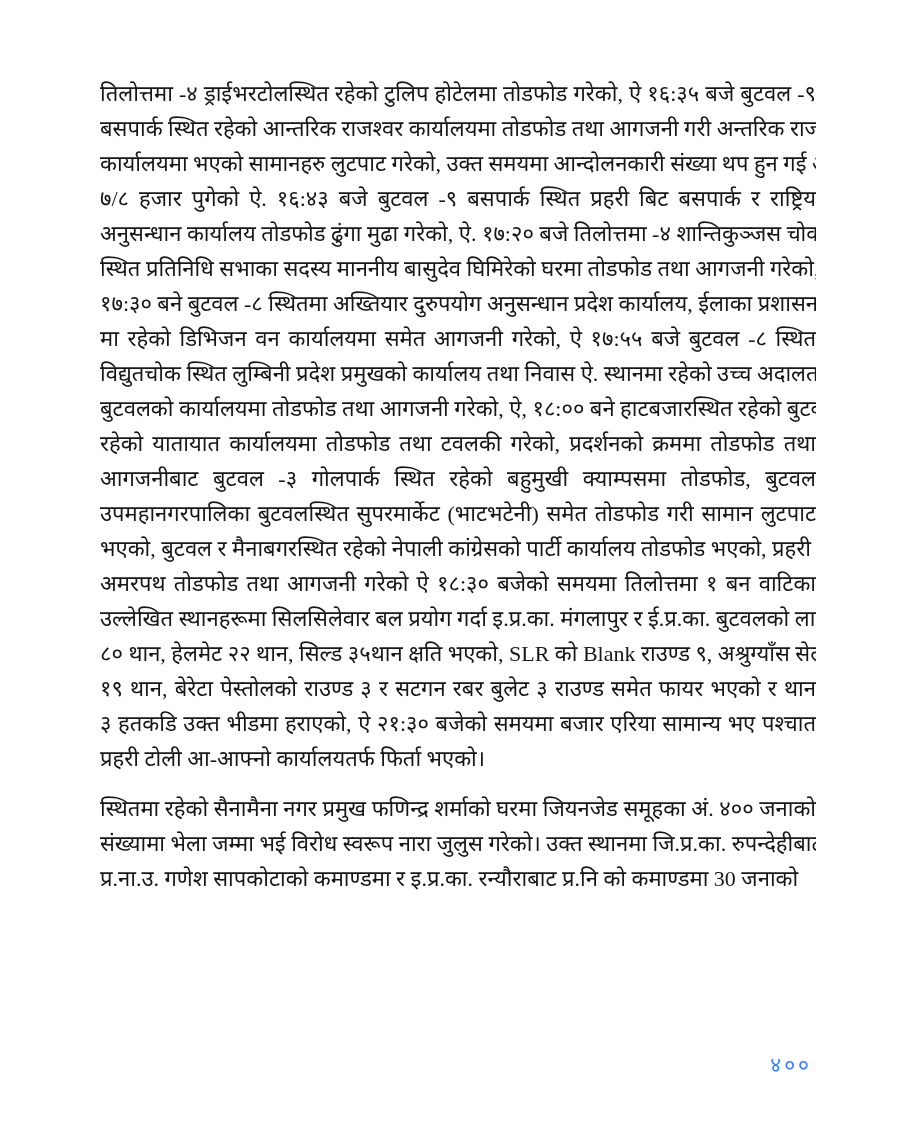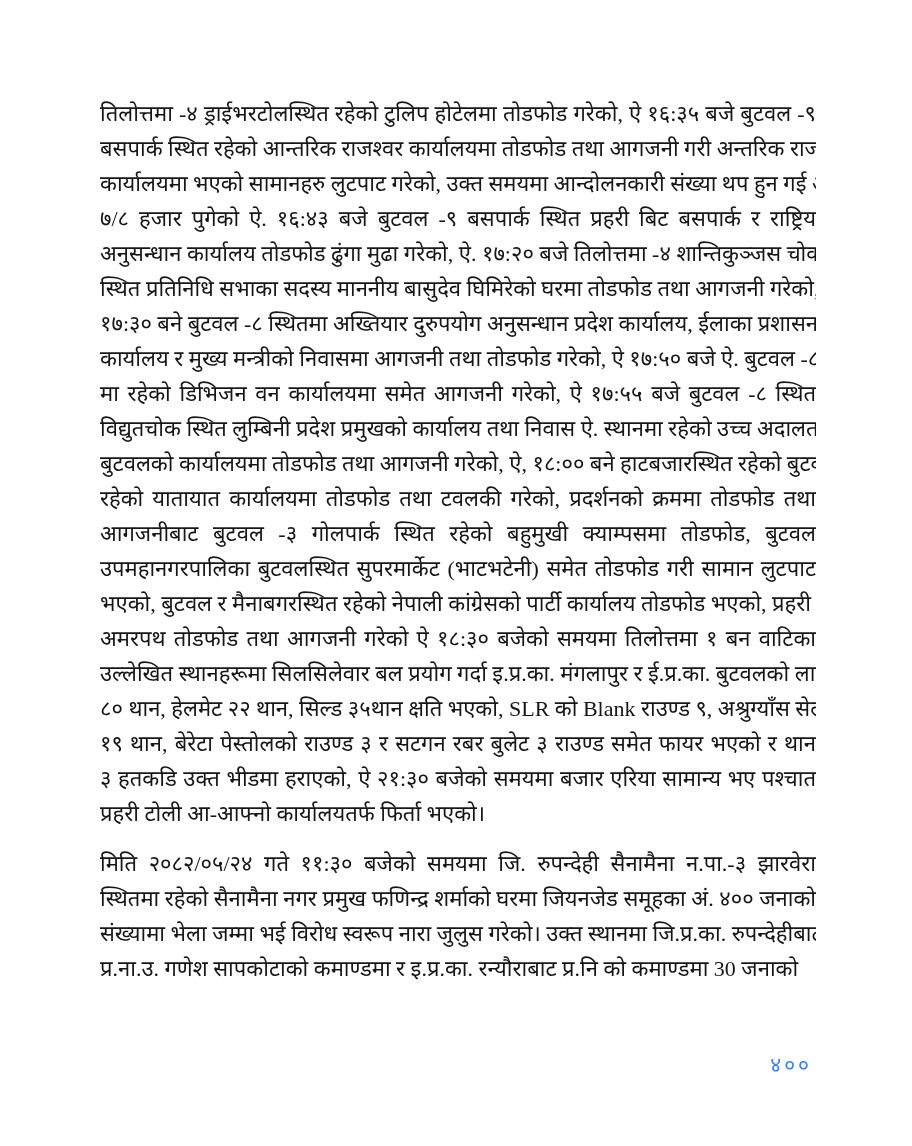--- a/index.html
+++ b/index.html
@@ -14,21 +14,20 @@
     background: #ffffff;
     overflow: hidden;
     font-family: "Liberation Serif", "DejaVu Serif", serif;
     color: #161616;
   }
   .text-block {
     position: absolute;
     left: 100px;
     top: 76px;
     width: 716px;
-    margin-top: 20px;
   }
   .paragraph {
     margin: 0 0 15px 0;
     padding: 0;
   }
   .text-line {
     font-size: 22px;
     line-height: 35px;
     height: 35px;
     white-space: nowrap;
@@ -57,36 +56,34 @@
 <div class="page">
   <div class="text-block">
     <div class="paragraph">
         <div class="text-line">तिलोत्तमा -४ ड्राईभरटोलस्थित रहेको टुलिप होटेलमा तोडफोड गरेको, ऐ १६:३५ बजे बुटवल -९</div>
         <div class="text-line">बसपार्क स्थित रहेको आन्तरिक राजश्वर कार्यालयमा तोडफोड तथा आगजनी गरी अन्तरिक राजस्व</div>
         <div class="text-line">कार्यालयमा भएको सामानहरु लुटपाट गरेको, उक्त समयमा आन्दोलनकारी संख्या थप हुन गई अं.</div>
         <div class="text-line">७/८ हजार पुगेको ऐ. १६:४३ बजे बुटवल -९ बसपार्क स्थित प्रहरी बिट बसपार्क र राष्ट्रिय</div>
         <div class="text-line">अनुसन्धान कार्यालय तोडफोड ढुंगा मुढा गरेको, ऐ. १७:२० बजे तिलोत्तमा -४ शान्तिकुञ्जस चोक</div>
         <div class="text-line">स्थित प्रतिनिधि सभाका सदस्य माननीय बासुदेव घिमिरेको घरमा तोडफोड तथा आगजनी गरेको, ऐ.</div>
         <div class="text-line">१७:३० बने बुटवल -८ स्थितमा अख्तियार दुरुपयोग अनुसन्धान प्रदेश कार्यालय, ईलाका प्रशासन</div>
-        <div class="text-line">कार्यालय र मुख्य मन्त्रीको निवासमा आगजनी तथा तोडफोड गरेको, ऐ १७:५० बजे ऐ. बुटवल -८</div>
         <div class="text-line">मा रहेको डिभिजन वन कार्यालयमा समेत आगजनी गरेको, ऐ १७:५५ बजे बुटवल -८ स्थित</div>
         <div class="text-line">विद्युतचोक स्थित लुम्बिनी प्रदेश प्रमुखको कार्यालय तथा निवास ऐ. स्थानमा रहेको उच्च अदालत</div>
         <div class="text-line">बुटवलको कार्यालयमा तोडफोड तथा आगजनी गरेको, ऐ, १८:०० बने हाटबजारस्थित रहेको बुटवल</div>
         <div class="text-line">रहेको यातायात कार्यालयमा तोडफोड तथा टवलकी गरेको, प्रदर्शनको क्रममा तोडफोड तथा</div>
         <div class="text-line">आगजनीबाट बुटवल -३ गोलपार्क स्थित रहेको बहुमुखी क्याम्पसमा तोडफोड, बुटवल</div>
         <div class="text-line">उपमहानगरपालिका बुटवलस्थित सुपरमार्केट (भाटभटेनी) समेत तोडफोड गरी सामान लुटपाट</div>
         <div class="text-line">भएको, बुटवल र मैनाबगरस्थित रहेको नेपाली कांग्रेसको पार्टी कार्यालय तोडफोड भएको, प्रहरी बिट</div>
         <div class="text-line">अमरपथ तोडफोड तथा आगजनी गरेको ऐ १८:३० बजेको समयमा तिलोत्तमा १ बन वाटिका</div>
         <div class="text-line">उल्लेखित स्थानहरूमा सिलसिलेवार बल प्रयोग गर्दा इ.प्र.का. मंगलापुर र ई.प्र.का. बुटवलको लाठी</div>
         <div class="text-line">८० थान, हेलमेट २२ थान, सिल्ड ३५थान क्षति भएको, SLR को Blank राउण्ड ९, अश्रुग्याँस सेल</div>
         <div class="text-line">१९ थान, बेरेटा पेस्तोलको राउण्ड ३ र सटगन रबर बुलेट ३ राउण्ड समेत फायर भएको र थान</div>
         <div class="text-line">३ हतकडि उक्त भीडमा हराएको, ऐ २१:३० बजेको समयमा बजार एरिया सामान्य भए पश्चात</div>
         <div class="text-line last">प्रहरी टोली आ-आफ्नो कार्यालयतर्फ फिर्ता भएको।</div>
       </div>
     <div class="paragraph">
-        <div class="text-line">मिति २०८२/०५/२४ गते ११:३० बजेको समयमा जि. रुपन्देही सैनामैना न.पा.-३ झारवेरा</div>
         <div class="text-line">स्थितमा रहेको सैनामैना नगर प्रमुख फणिन्द्र शर्माको घरमा जियनजेड समूहका अं. ४०० जनाको</div>
         <div class="text-line">संख्यामा भेला जम्मा भई विरोध स्वरूप नारा जुलुस गरेको।  उक्त स्थानमा जि.प्र.का. रुपन्देहीबाट</div>
         <div class="text-line last">प्र.ना.उ. गणेश सापकोटाको कमाण्डमा र इ.प्र.का. रन्यौराबाट प्र.नि को कमाण्डमा 30 जनाको</div>
       </div>
   </div>
   <div class="page-number">४००</div>
 </div>
 
 </body></html>

